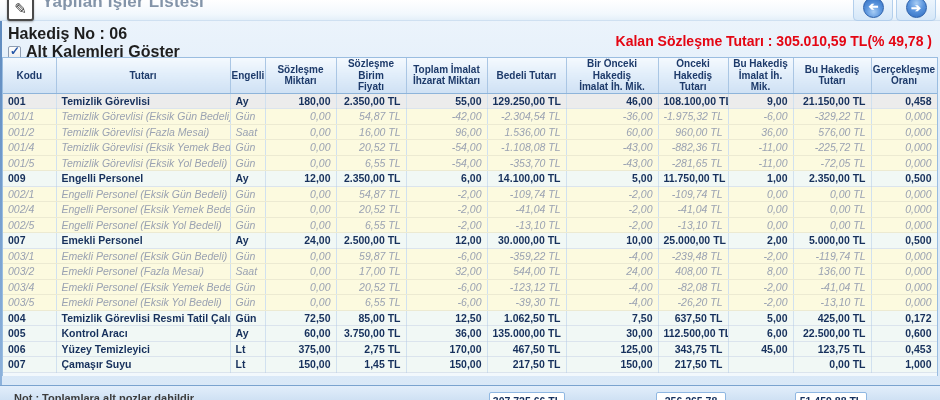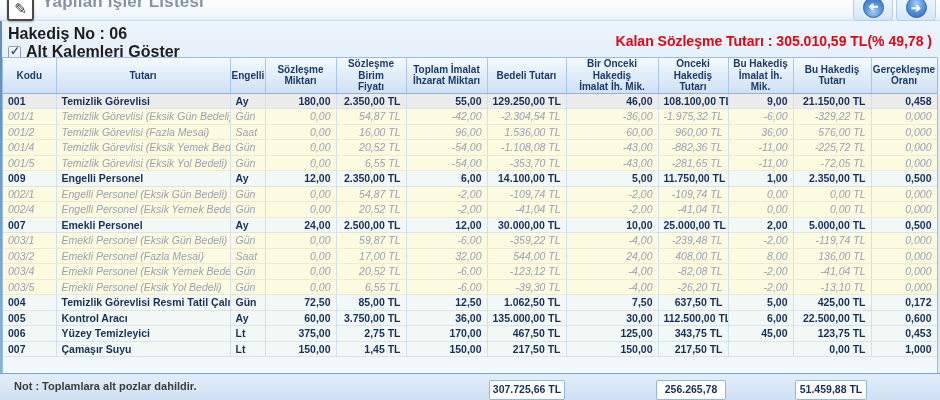--- a/index.html
+++ b/index.html
@@ -60,21 +60,21 @@
     border-right:1px solid rgba(160,190,220,.40);
     border-bottom:1px solid rgba(190,205,220,.45); }
   tr.main td { color:#16305c; font-weight:bold; background:#f1f8f5; }
   tr.main.selected td { background:#ececec; }
   tr.sub td { color:#9aa2b2; font-style:italic; background:#fcfadf;
     border-bottom:1px solid #ecead2; }
   td.num { text-align:right; }
   td.txt { text-align:left; }
 
   
-  .footerbar { position:absolute; left:0; bottom:0; width:940px; height:27px;
+  .footerbar { position:absolute; left:0; bottom:0; width:940px; height:15px;
     background:linear-gradient(180deg,#e2eefb 0%,#cfe1f4 100%);
     border-top:1px solid #7aa3cf; overflow:hidden; }
   .footer-note { position:absolute; left:14px; top:6px; font-size:11px;
     font-weight:bold; color:#3c3c3c; }
   .total-box { position:absolute; top:6px; height:20px; background:#ffffff;
     border:1px solid #8fb7e2; border-radius:2px; font-size:10.5px;
     font-weight:bold; color:#16305c; text-align:center; line-height:17px; }
   .total-box.t0 { left:489px; width:76px; }
   .total-box.t1 { left:656px; width:70px; }
   .total-box.t2 { left:795px; width:72px; }
@@ -253,20 +253,34 @@
           <td class="num">0,00</td>
           <td class="num">20,52 TL</td>
           <td class="num">-2,00</td>
           <td class="num">-41,04 TL</td>
           <td class="num">-2,00</td>
           <td class="num">-41,04 TL</td>
           <td class="num">0,00</td>
           <td class="num">0,00 TL</td>
           <td class="num">0,000</td>
         </tr>
+        <tr class="sub">
+          <td class="txt">002/5</td>
+          <td class="txt">Engelli Personel (Eksik Yol Bedeli)</td>
+          <td class="txt">Gün</td>
+          <td class="num">0,00</td>
+          <td class="num">6,55 TL</td>
+          <td class="num">-2,00</td>
+          <td class="num">-13,10 TL</td>
+          <td class="num">-2,00</td>
+          <td class="num">-13,10 TL</td>
+          <td class="num">0,00</td>
+          <td class="num">0,00 TL</td>
+          <td class="num">0,000</td>
+        </tr>
         <tr class="main">
           <td class="txt">007</td>
           <td class="txt">Emekli Personel</td>
           <td class="txt">Ay</td>
           <td class="num">24,00</td>
           <td class="num">2.500,00 TL</td>
           <td class="num">12,00</td>
           <td class="num">30.000,00 TL</td>
           <td class="num">10,00</td>
           <td class="num">25.000,00 TL</td>

